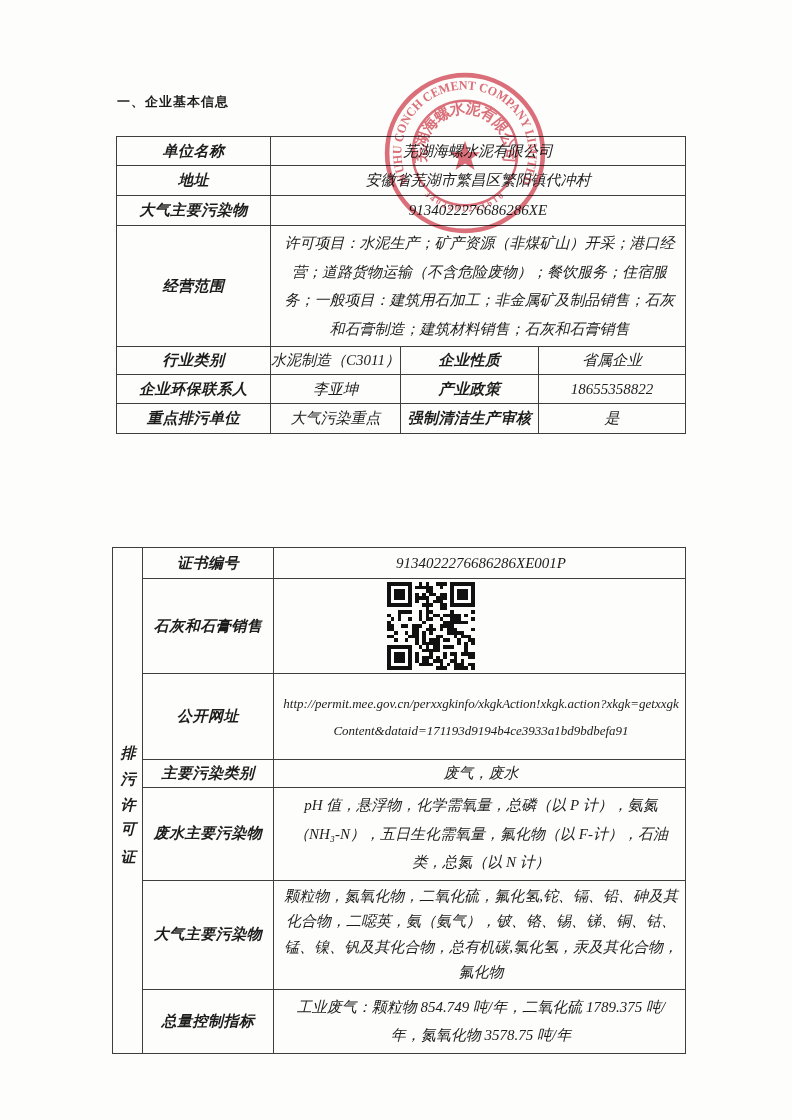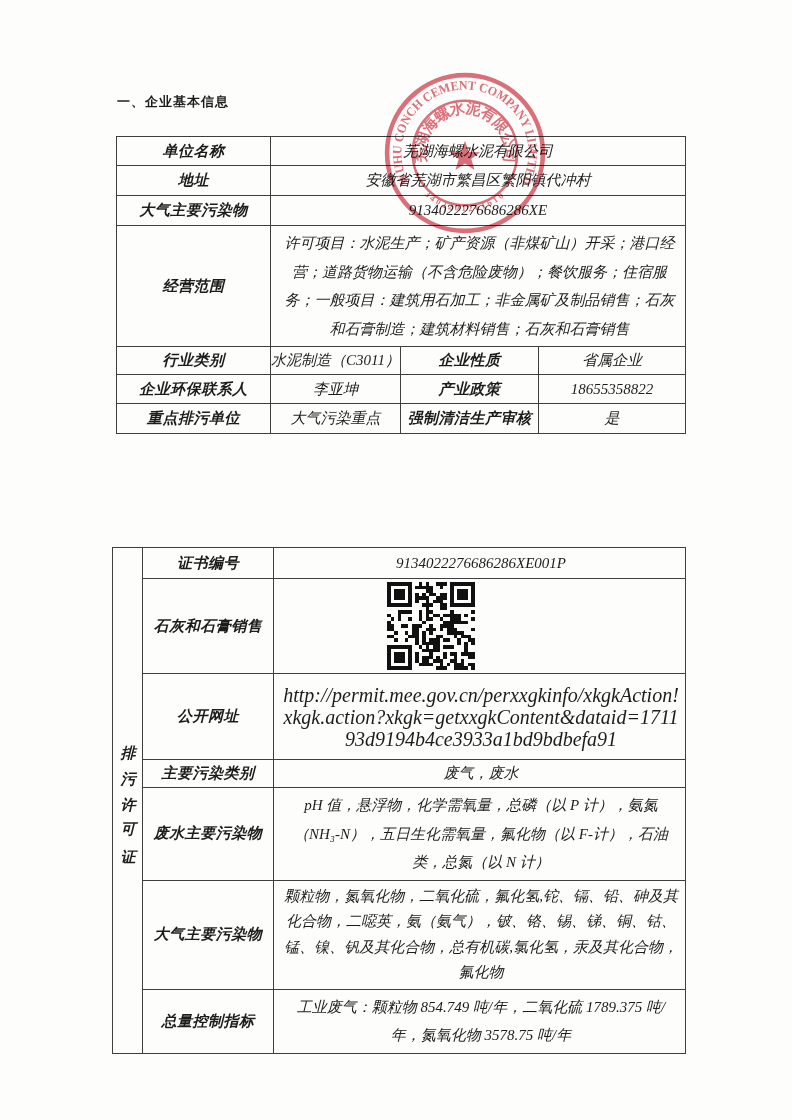--- a/index.html
+++ b/index.html
@@ -17,21 +17,21 @@
   td{
     border:1.6px solid #3e3e3e;vertical-align:middle;
     font-size:15px;overflow:hidden;padding:0;font-style:italic;
   }
   .t1{position:absolute;left:116px;top:136px;width:569px;}
   .t2{position:absolute;left:112px;top:547px;width:573px;}
   .lbl{font-weight:700;text-align:center;letter-spacing:.5px;}
   .ctr{text-align:center;}
   .lft{text-align:center;padding-left:9px;padding-right:6px;}
   .multi{line-height:28.6px;padding-top:3px;padding-bottom:3px;text-align:center;}
-  .url{word-break:break-all;line-height:22px;font-size:20px;}
+  .url{word-break:break-all;line-height:27px;font-size:13px;}
   .vert{
     text-align:center;font-weight:700;
   }
   .vert span{
     writing-mode:vertical-lr;text-orientation:upright;
     letter-spacing:26px;font-size:15px;display:inline-block;
   }
   .qr-wrap{display:flex;justify-content:flex-start;align-items:center;padding:3px 0;}
   .qr-wrap svg{margin-left:113px;}
   .stamp{

